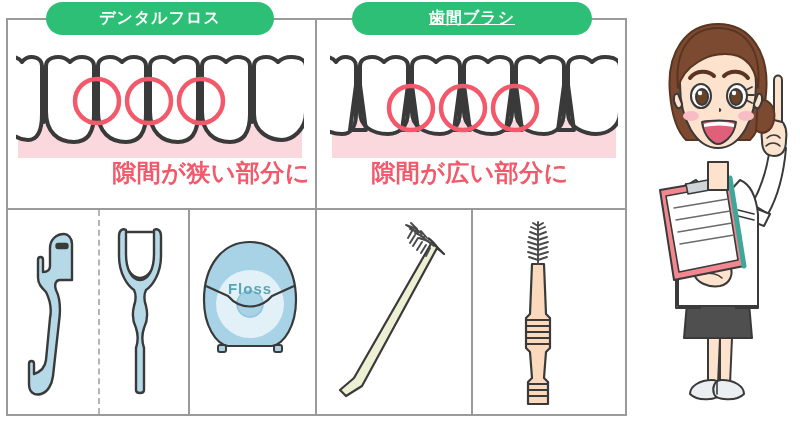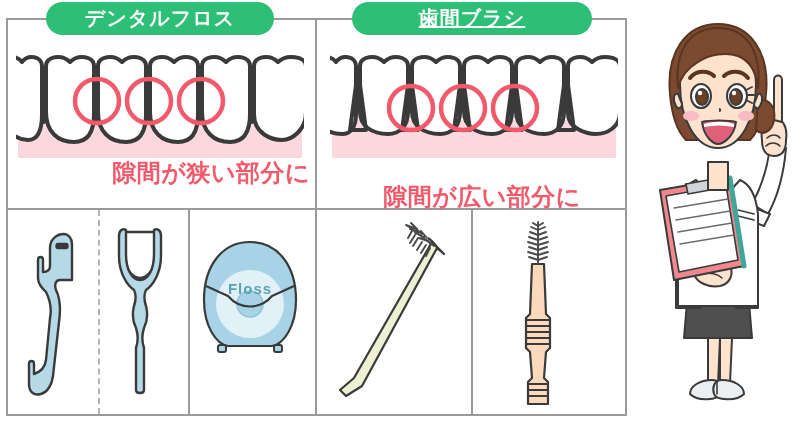--- a/index.html
+++ b/index.html
@@ -32,42 +32,42 @@
     border-left: 2px dashed #b4b4b4;
   }
 
   
   .badge {
     position: absolute;
     display: flex; align-items: center; justify-content: center;
     background: #2dbf76;
     border-radius: 18px;
     color: #ffffff;
-    font-size: 20px;
+    font-size: 16px;
     font-weight: bold;
     letter-spacing: 1px;
     height: 33px;
     white-space: nowrap;
     z-index: 6;
   }
   #badge-floss { left: 46px; top: 2px; width: 228px; }
   #badge-brush { left: 352px; top: 2px; width: 240px; text-decoration: underline; }
 
   
   .caption {
     position: absolute;
     font-size: 24px;
     font-weight: bold;
     color: #f2596b;
     white-space: nowrap;
     letter-spacing: 0.5px;
     text-align: center;
   }
   #cap-left  { left: 10px; top: 157px; width: 300px; text-align: right; }
-  #cap-right { left: 332px; top: 157px; width: 300px; margin-top: 24px; }
+  #cap-right { left: 320px; top: 157px; width: 300px; }
 
   
   .teeth-svg { position: absolute; }
   #teeth-left  { left: 16px;  top: 50px; }
   #teeth-right { left: 330px; top: 50px; }
 
   
   .tool-cell { position: absolute; }
 
   

